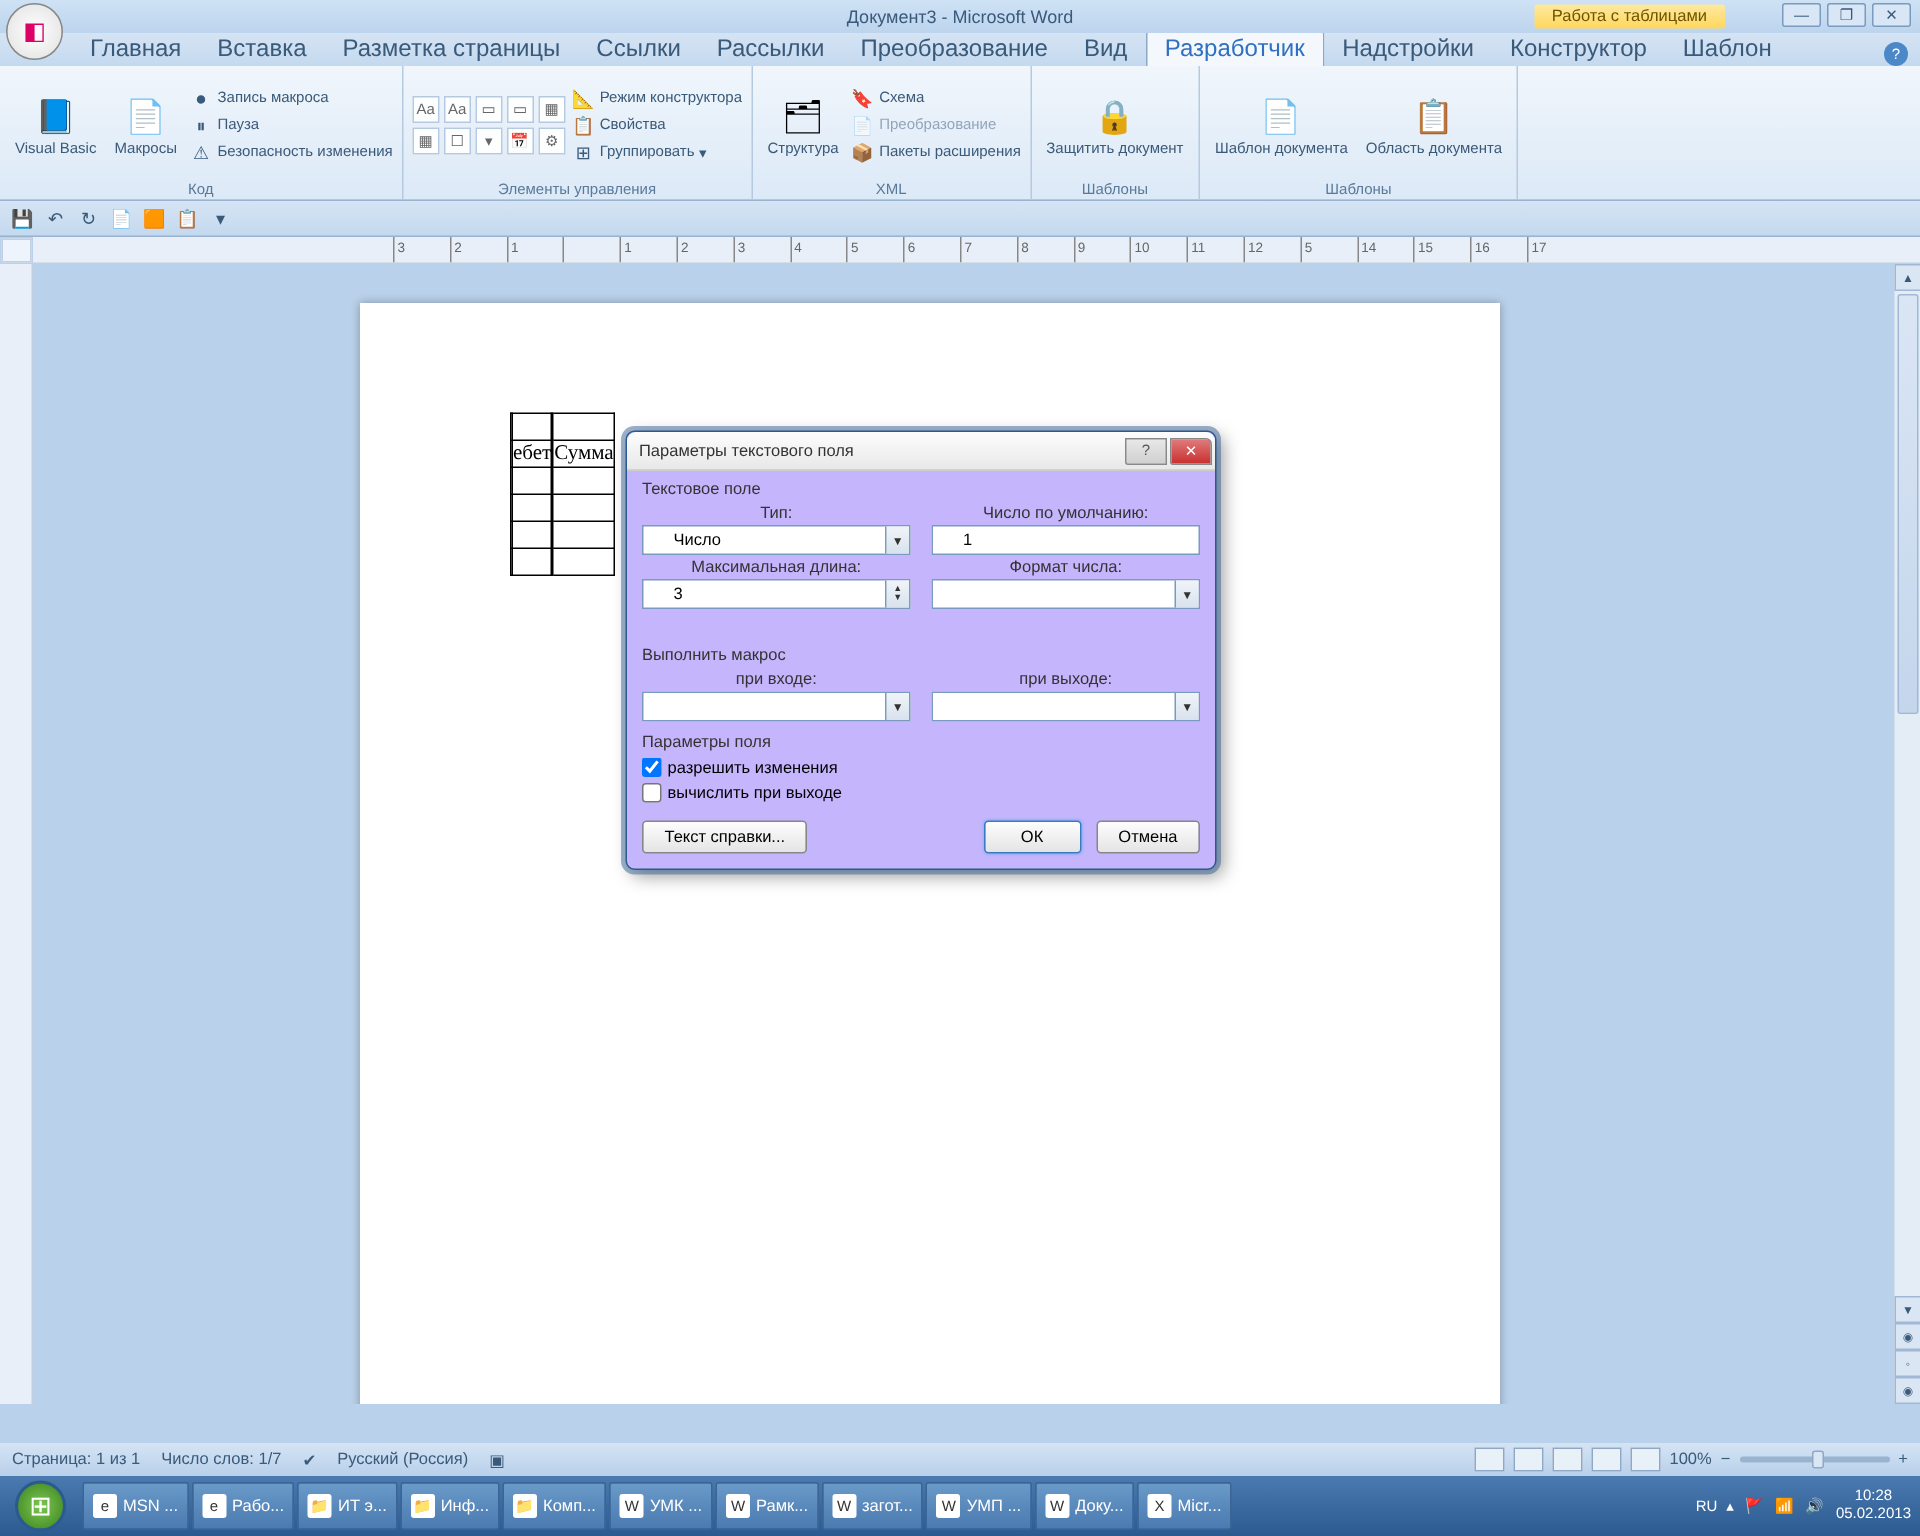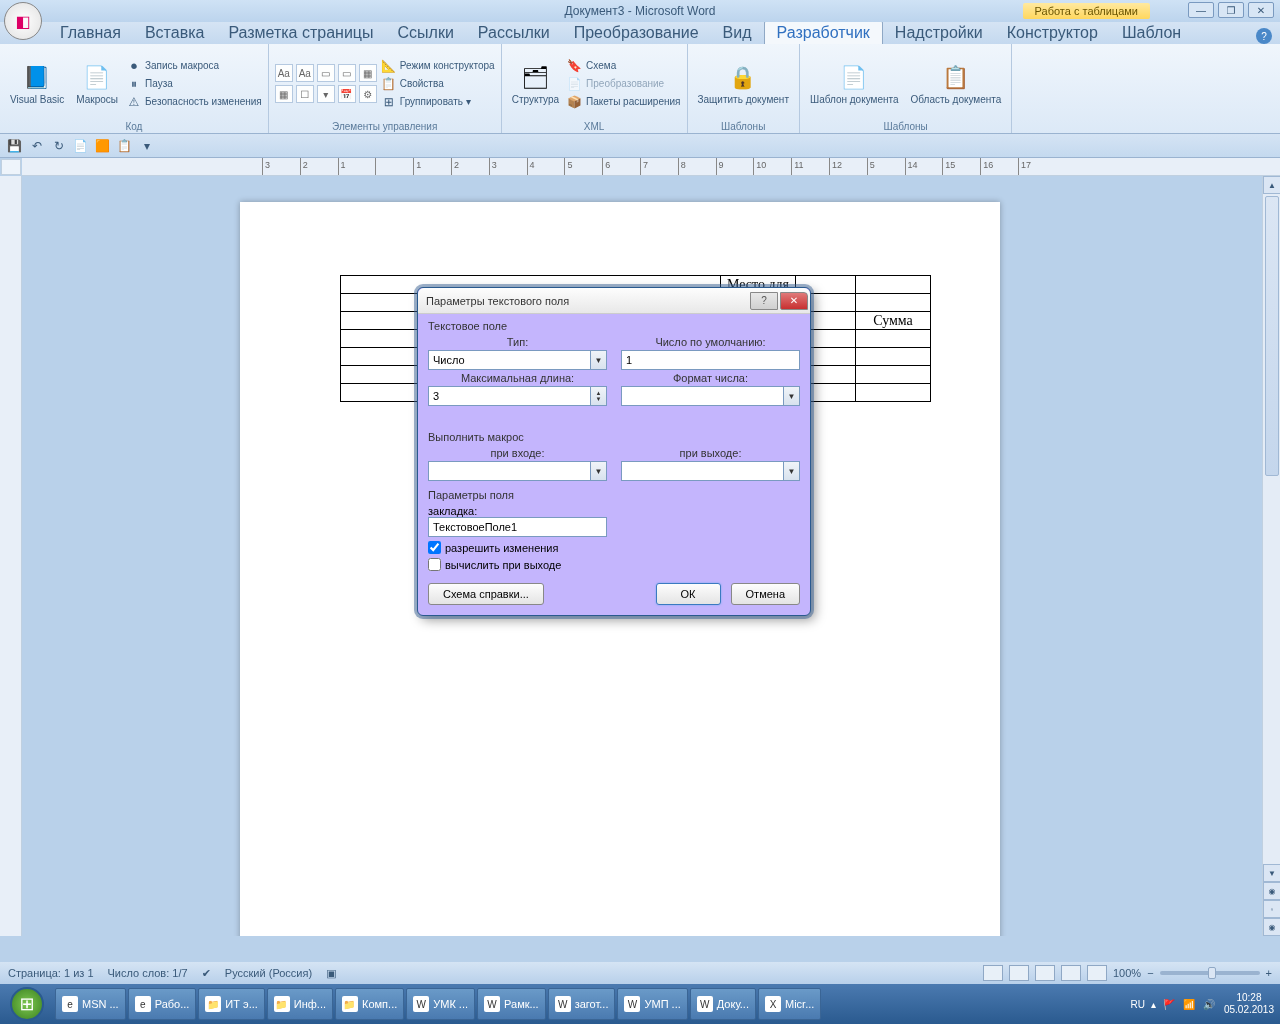--- a/index.html
+++ b/index.html
@@ -77,21 +77,21 @@
 .dlg-title { height:26px; background:linear-gradient(#fdfdfd,#e8e8e8); border-radius:6px 6px 0 0; display:flex; align-items:center; padding-left:8px; color:#333; border-bottom:1px solid #ccc; }
 .dlg-title-btns { margin-left:auto; display:flex; }
 .dlg-tb { width:28px;height:18px;display:flex;align-items:center;justify-content:center;border:1px solid #888;font-size:10px;margin-right:2px; }
 .dlg-help { background:linear-gradient(#e8e8e8,#d0d0d0); color:#555; border-radius:0 0 0 2px; }
 .dlg-close { background:linear-gradient(#e07a7a,#c83030); color:#fff; border-radius:0 4px 0 2px; }
 .dlg-body { padding:6px 10px 10px; }
 .dlg-section { margin-bottom:4px; color:#333; }
 .dlg-row { display:flex; gap:14px; margin-top:2px; }
 .dlg-col { flex:1;text-align:center; }
 .dlg-col label { color:#333; display:block; margin-bottom:2px; }
-.combo,.txt,.spin { width:100%; height:20px; border:1px solid #7a9ac0; background:#fff; display:flex; align-items:center; padding-left:4px; font-size:11px; position:relative; }
+.combo,.txt,.spin { width:100%; height:20px; border:1px solid #7a9ac0; background:#fff; display:flex; align-items:center; padding-left:20px; font-size:11px; position:relative; }
 .combo .arrow,.spin .arrows { position:absolute; right:0; top:0; width:16px; height:100%; background:linear-gradient(#f0f4f8,#d8e2ee); border-left:1px solid #7a9ac0; display:flex;align-items:center;justify-content:center;font-size:8px;color:#333; }
 .spin .arrows { flex-direction:column; font-size:6px; line-height:1; }
 .chk { display:flex; align-items:center; gap:4px; margin-top:4px; }
 .chk input { width:13px;height:13px; }
 .dlg-btns { display:flex; margin-top:12px; }
 .dlg-btns button { height:22px; padding:0 14px; border:1px solid #888; background:linear-gradient(#fdfdfd,#e4e4e4); border-radius:3px; font-size:11px; }
 .dlg-btns .ok { border:1px solid #3a7ac0; box-shadow:0 0 2px #6aaaf0; margin-left:auto; margin-right:10px; padding:0 24px; }
 </style>
 </head>
 <body>
@@ -309,26 +309,20 @@
     </div>
   </div>
 </div>
 
 <div class="workspace">
   <div class="ruler-v"></div>
   <div class="doc-scroll">
     <div class="page">
       <table class="doc-table">
         <tbody>
-            <tr>
-              <td style="width:380px"></td>
-              <td style="width:75px">Место для</td>
-              <td style="width:60px"></td>
-              <td style="width:75px"></td>
-            </tr>
         <tr>
               <td></td>
               <td></td>
               <td></td>
               <td></td>
             </tr>
         <tr>
               <td></td>
               <td>ебет</td>
               <td></td>
@@ -424,36 +418,30 @@
           </div>
       </div>
       <div class="dlg-col">
         <label>при выходе:</label>
         <div class="combo">
             <div class="arrow">▼</div>
           </div>
       </div>
     </div>
     <div class="dlg-section" style="margin-top:8px">Параметры поля</div>
-    <div style="width:48%">
-      <label>закладка:</label>
-      <div class="txt">
-          <span>ТекстовоеПоле1</span>
-        </div>
-    </div>
     <div class="chk">
         <input type="checkbox" checked="" style="">
         <span>разрешить изменения</span>
       </div>
     <div class="chk">
         <input type="checkbox" style="">
         <span>вычислить при выходе</span>
       </div>
     <div class="dlg-btns">
-      <button>Схема справки...</button>
+      <button>Текст справки...</button>
       <button class="ok">ОК</button>
       <button>Отмена</button>
     </div>
   </div>
 </div>
 
 <div class="statusbar">
   <span>Страница: 1 из 1</span>
   <span>Число слов: 1/7</span>
   <span>✔</span>

